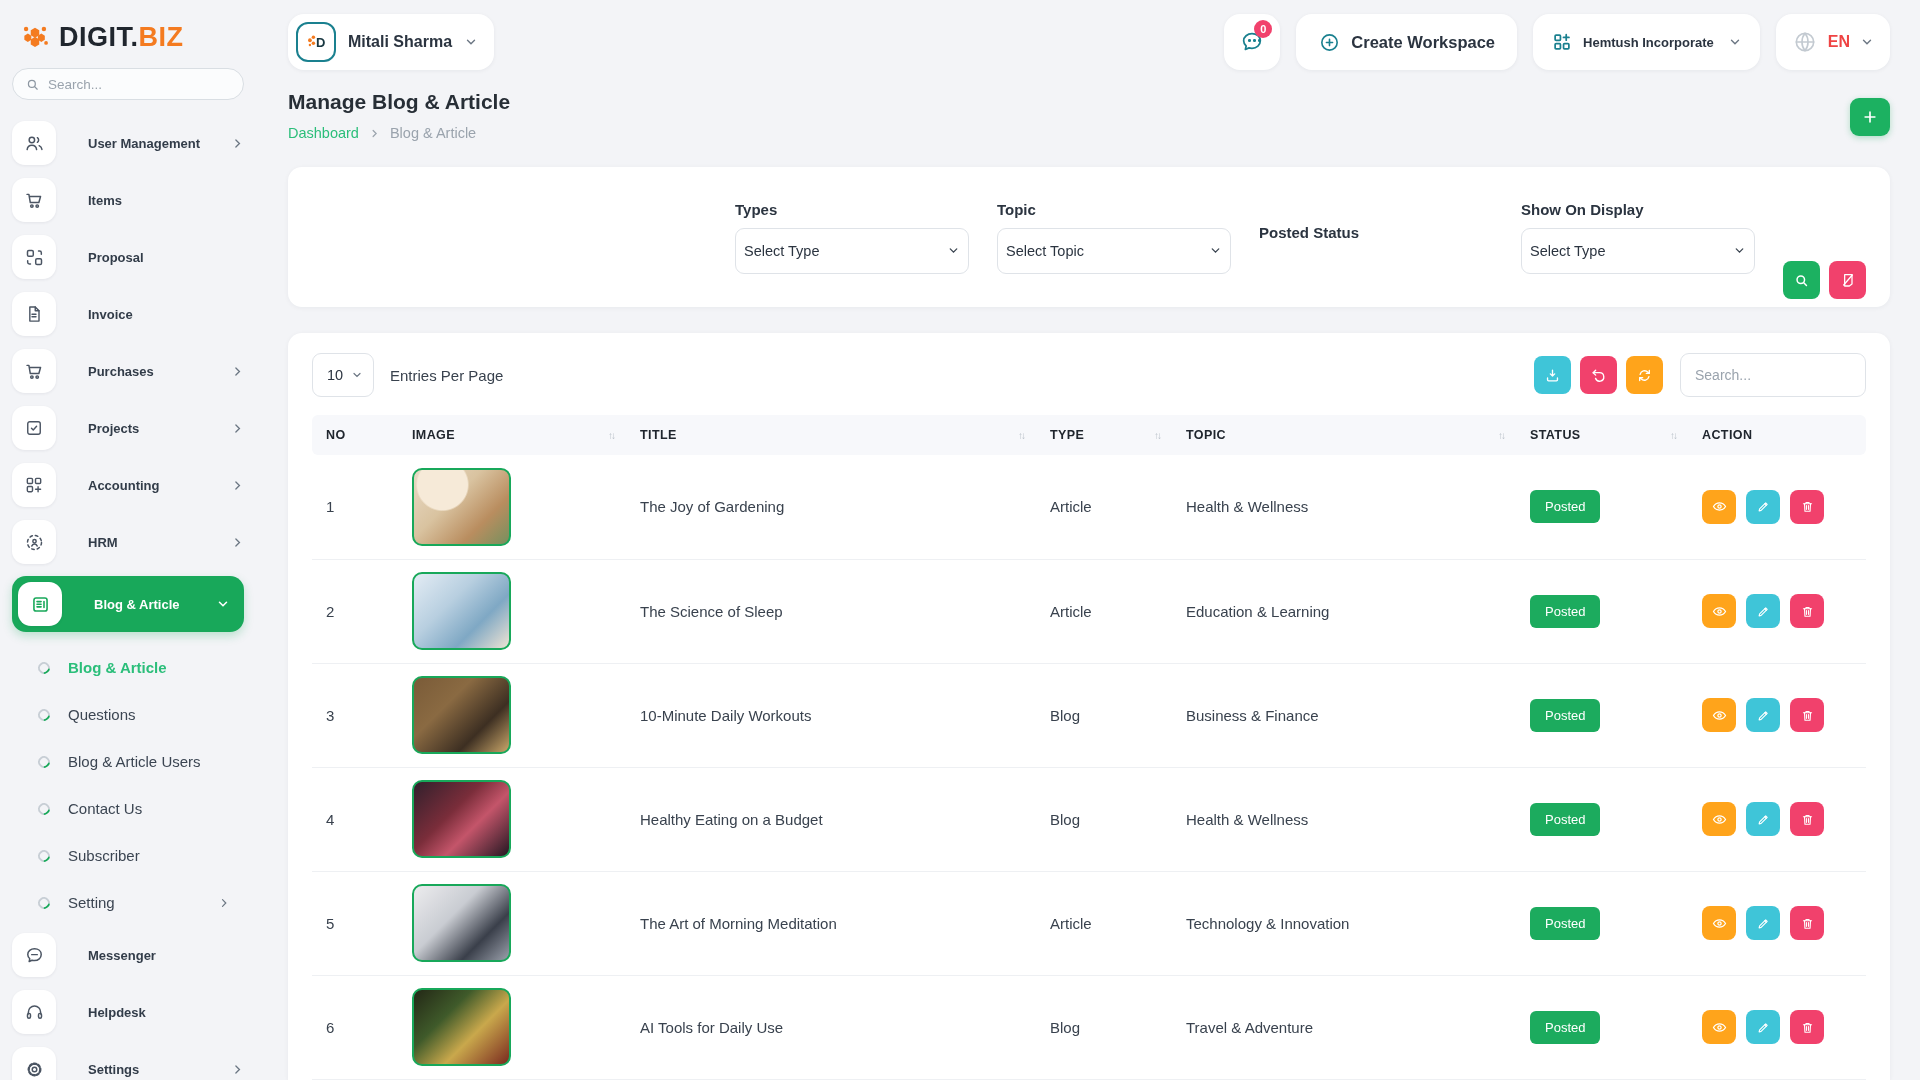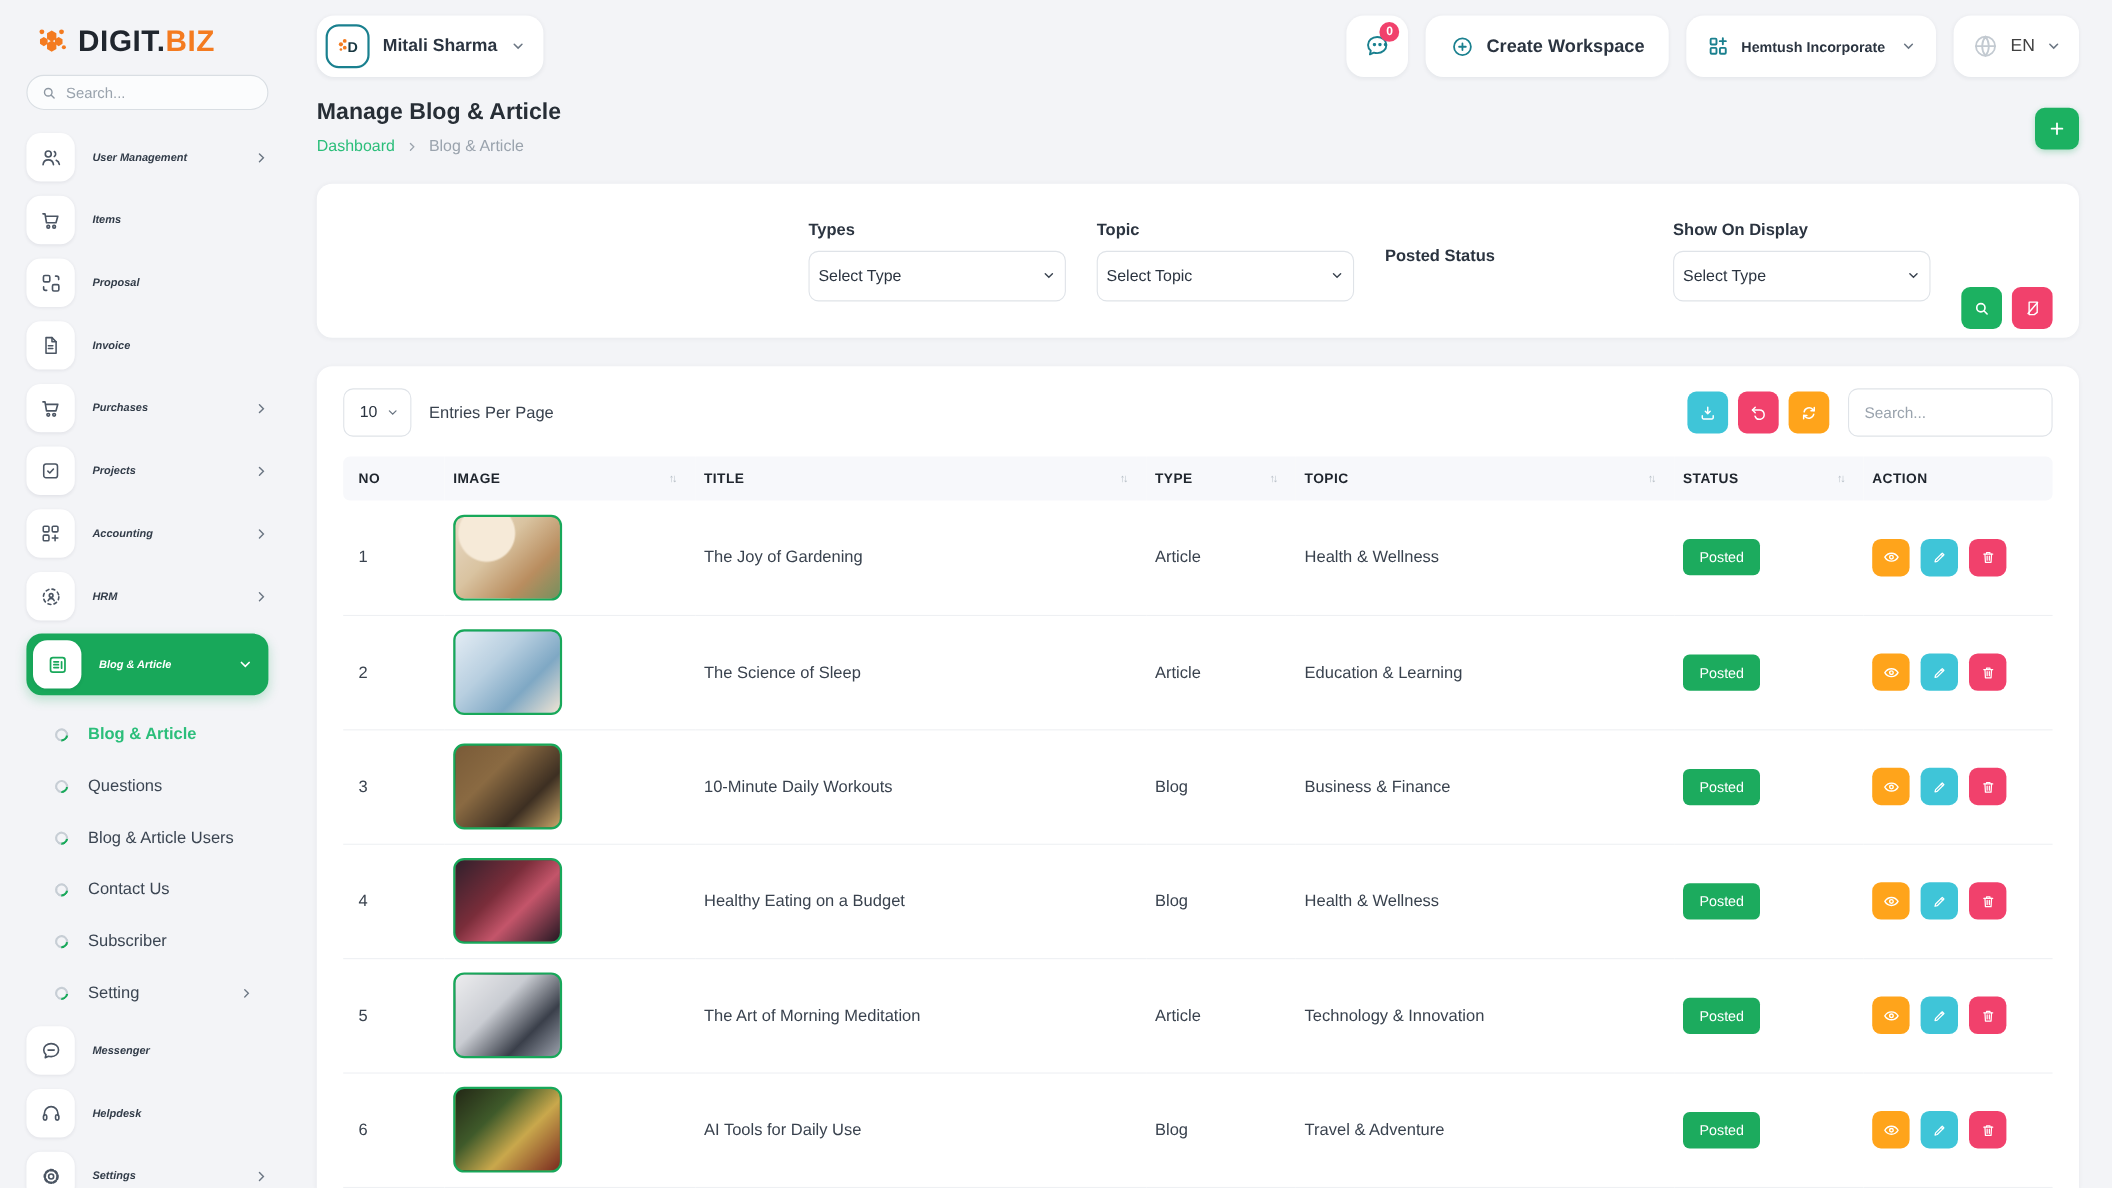--- a/index.html
+++ b/index.html
@@ -1,32 +1,32 @@
 <!DOCTYPE html>
 <html><head>
 <meta charset="utf-8">
 <style>
   * { margin:0; padding:0; box-sizing:border-box; }
   html,body { width:1920px; height:1080px; overflow:hidden; }
   body { font-family:"Liberation Sans","DejaVu Sans",sans-serif; background:#f3f4f7; color:#2b3440; }
   .app { width:1920px; height:1080px; display:flex; }
 
   
-  .sidebar { width:258px; min-width:258px; padding:16px 14px 0 24px; background:#f3f4f7; }
+  .sidebar { width:258px; min-width:258px; padding:16px 14px 0 12px; background:#f3f4f7; }
   .logo { display:flex; align-items:center; gap:7px; padding:4px 0 14px 6px; }
   .logo-word { font-size:27px; font-weight:800; letter-spacing:.5px; color:#20262e; }
   .logo-word .biz { color:#f47b20; }
   .side-search { display:flex; align-items:center; gap:8px; background:#fbfcfd; border:1px solid #d9dee3;
     border-radius:16px; height:32px; padding:0 12px; margin-bottom:20px; }
   .side-search input { border:none; outline:none; background:transparent; font-size:13.5px; color:#55606c; width:100%; font-family:inherit; }
   .side-search input::placeholder { color:#9aa3ad; }
   .nav-item { display:flex; align-items:center; height:46px; margin-bottom:11px; cursor:pointer; }
   .tile { width:44px; min-width:44px; height:44px; background:#fff; border-radius:13px; display:flex; align-items:center;
     justify-content:center; color:#4b5563; box-shadow:0 1px 3px rgba(25,35,50,.07); }
-  .nav-label { font-size:10px; font-weight:600; color:#323c49; margin-left:16px; flex:1;font-style:italic; }
+  .nav-label { font-size:13px; font-weight:600; color:#323c49; margin-left:32px; flex:1; }
   .chev { color:#6b7683; display:flex; }
   .nav-active { background:#18a85a; border-radius:14px; padding:6px 14px 6px 6px; display:flex; align-items:center;
     height:56px; margin:2px 0 12px 0; box-shadow:0 4px 10px rgba(24,168,90,.25); cursor:pointer; }
   .nav-active .tile { color:#18a85a; }
   .nav-active .nav-label { color:#fff; font-weight:700; }
   .nav-active .chev { color:#fff; }
   .sub-item { display:flex; align-items:center; height:47px; padding-left:26px; cursor:pointer; }
   .bullet { width:12px; height:12px; border-radius:50%; border:2px solid #c7ced5; border-bottom-color:#18a85a;
     transform:rotate(-40deg); margin-right:18px; }
   .sub-label { font-size:15px; color:#3b4552; }
@@ -43,21 +43,21 @@
   .user-name { font-size:16px; font-weight:700; color:#2b3440; }
   .top-right { margin-left:auto; display:flex; align-items:center; gap:16px; }
   .msg-chip { width:56px; height:56px; justify-content:center; position:relative; cursor:pointer; color:#1a808f; }
   .msg-badge { position:absolute; top:6px; right:8px; background:#f1416c; color:#fff; font-size:11px; font-weight:700;
     min-width:18px; height:18px; border-radius:9px; display:flex; align-items:center; justify-content:center; padding:0 4px; }
   .cw-chip { height:56px; padding:0 22px; gap:10px; cursor:pointer; }
   .cw-chip .lbl { font-size:16.5px; font-weight:700; color:#2b3440; }
   .ws-chip { height:56px; padding:0 18px; gap:10px; cursor:pointer; }
   .ws-chip .lbl { font-size:13px; font-weight:700; color:#2b3440; margin-right:4px; }
   .lang-chip { height:56px; padding:0 16px; gap:10px; cursor:pointer; }
-  .lang-chip .lbl { font-size:16px; font-weight:400; color:#404040; }
+  .lang-chip .lbl { font-size:16px; font-weight:700; color:#ef4444; }
   .teal { color:#1a808f; } .gray-ic { color:#c3cad1; }
 
   .title-row { display:flex; align-items:flex-start; margin-top:18px; }
   .page-title { font-size:21px; font-weight:700; color:#272e36; }
   .breadcrumb { display:flex; align-items:center; gap:10px; margin-top:11px; font-size:14.5px; }
   .bc-home { color:#2bbe7a; cursor:pointer; }
   .bc-cur { color:#9aa3ad; }
   .bc-sep { color:#9aa3ad; display:flex; }
   .add-btn { margin-left:auto; margin-top:8px; width:40px; height:38px; border:none; border-radius:9px; background:#1cb161;
     color:#fff; display:flex; align-items:center; justify-content:center; cursor:pointer; box-shadow:0 2px 6px rgba(24,168,90,.3); }

